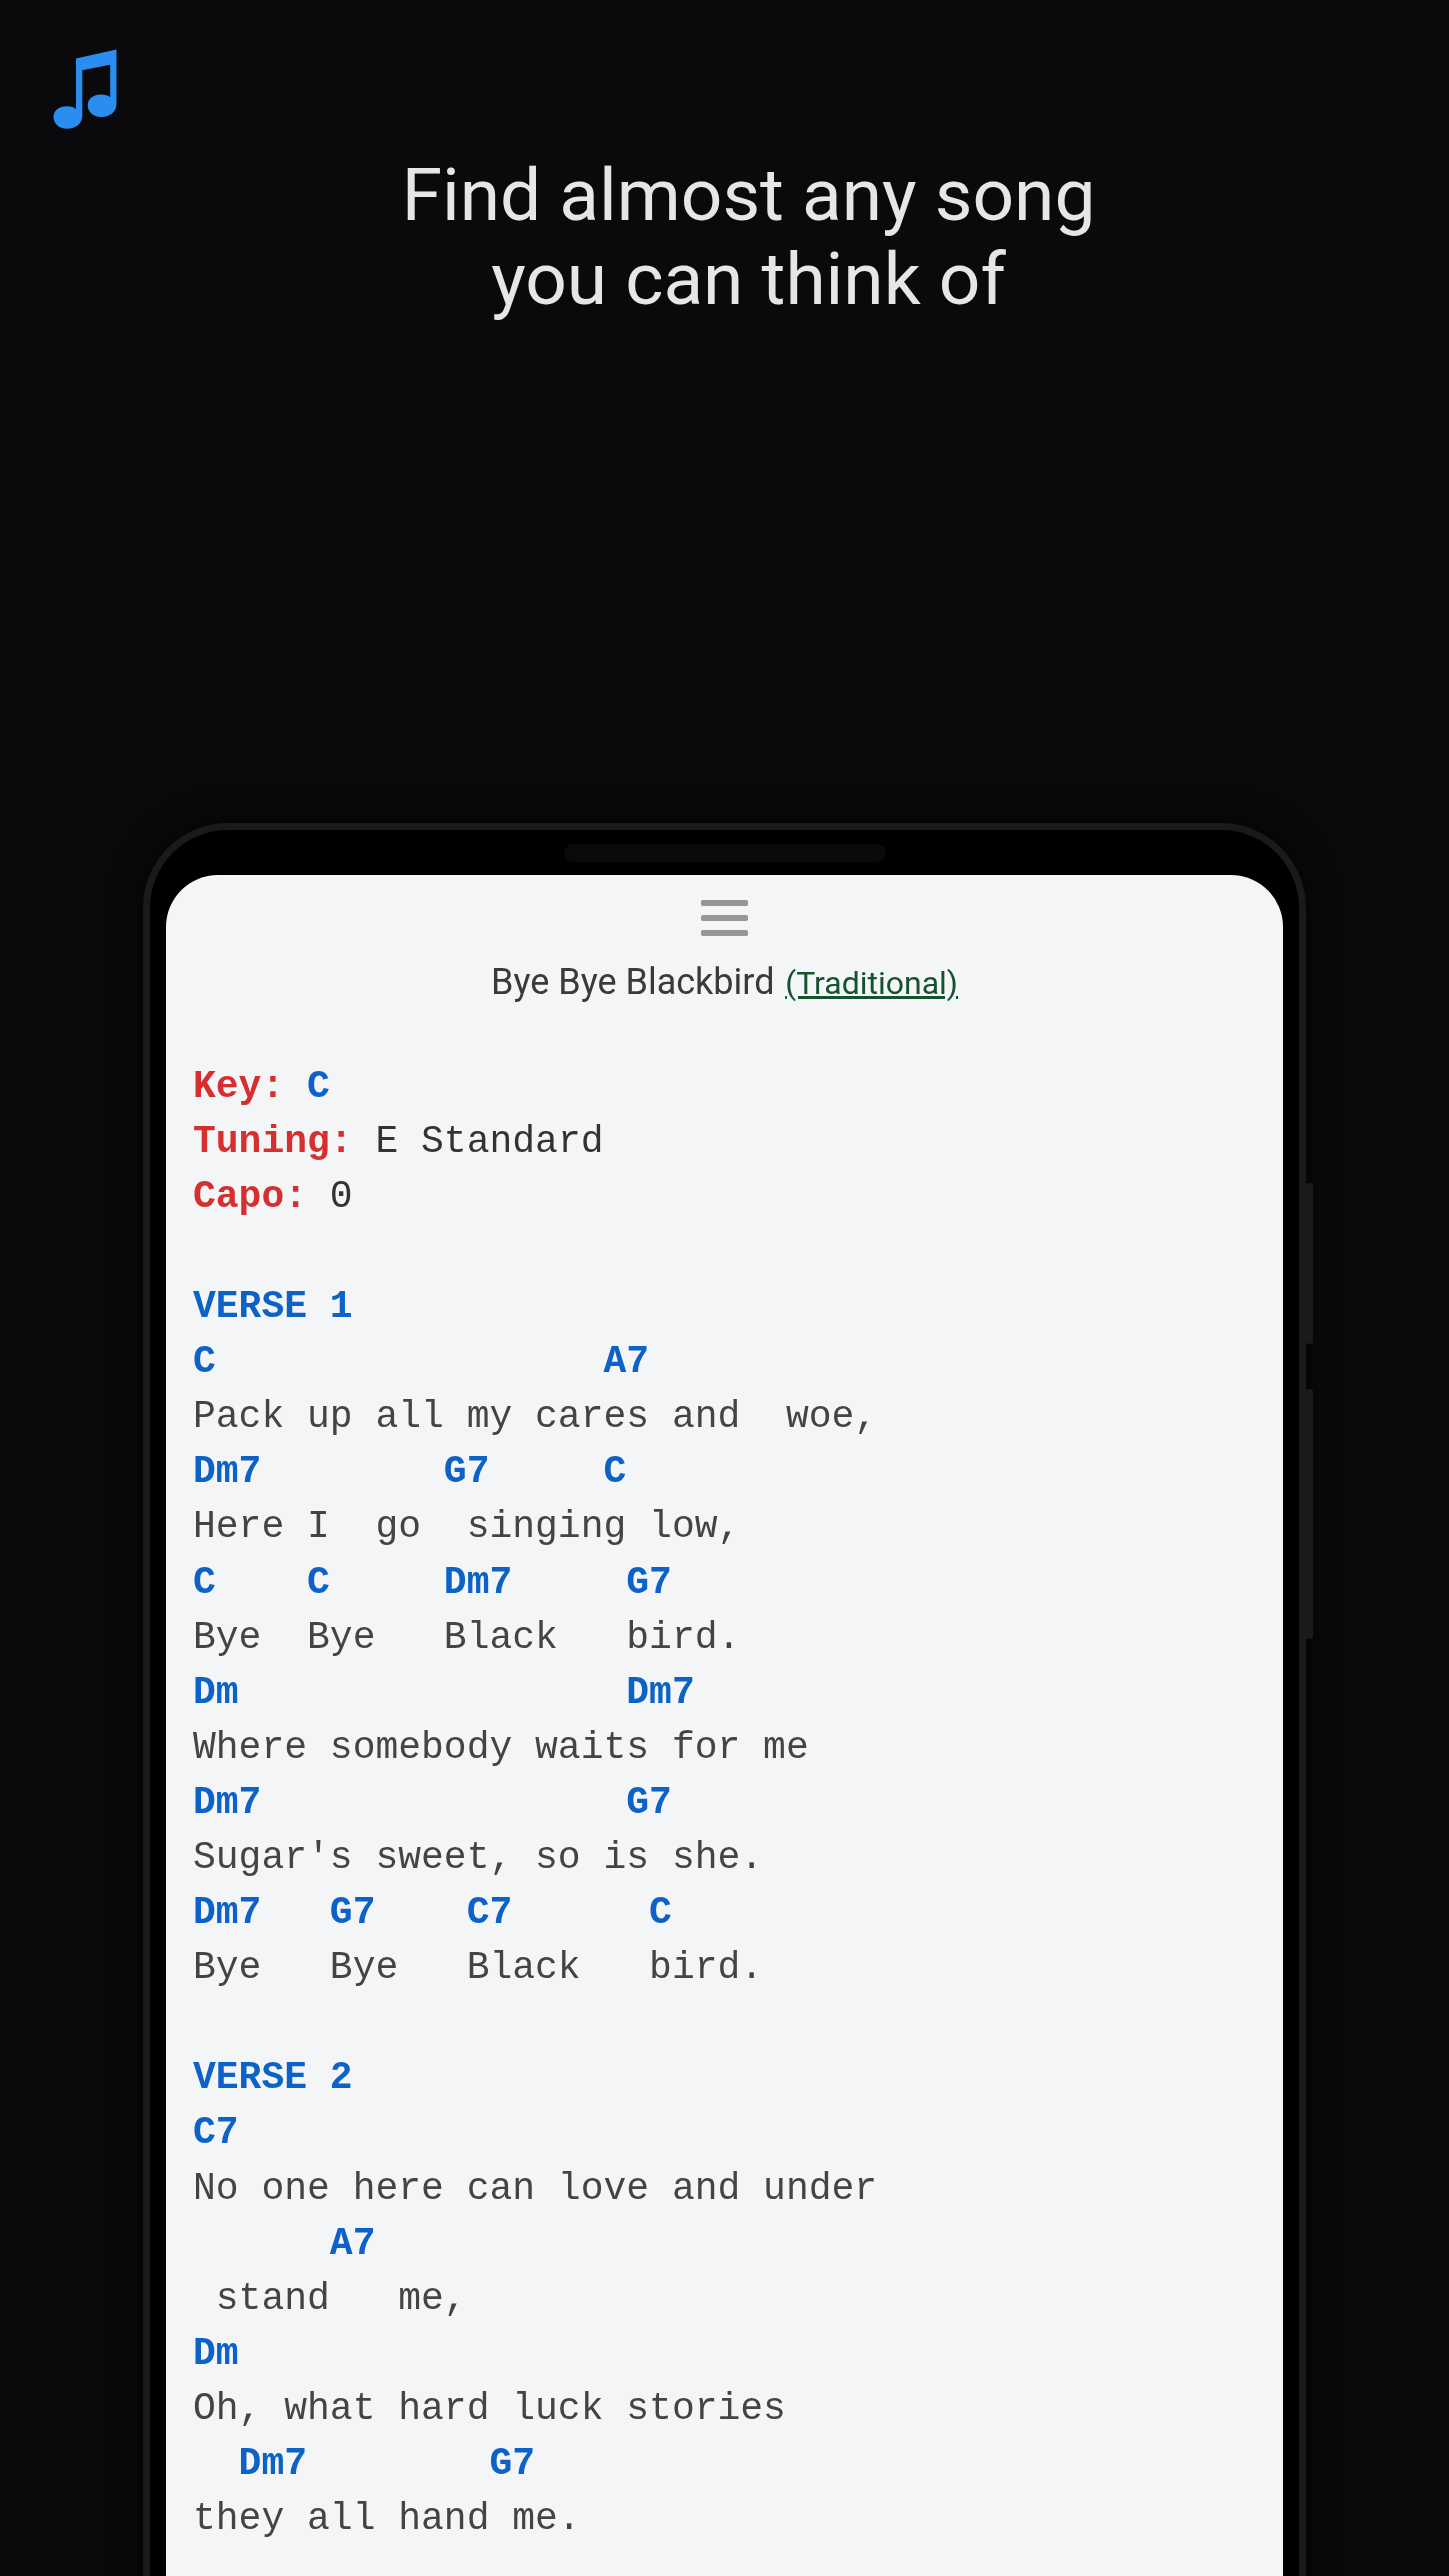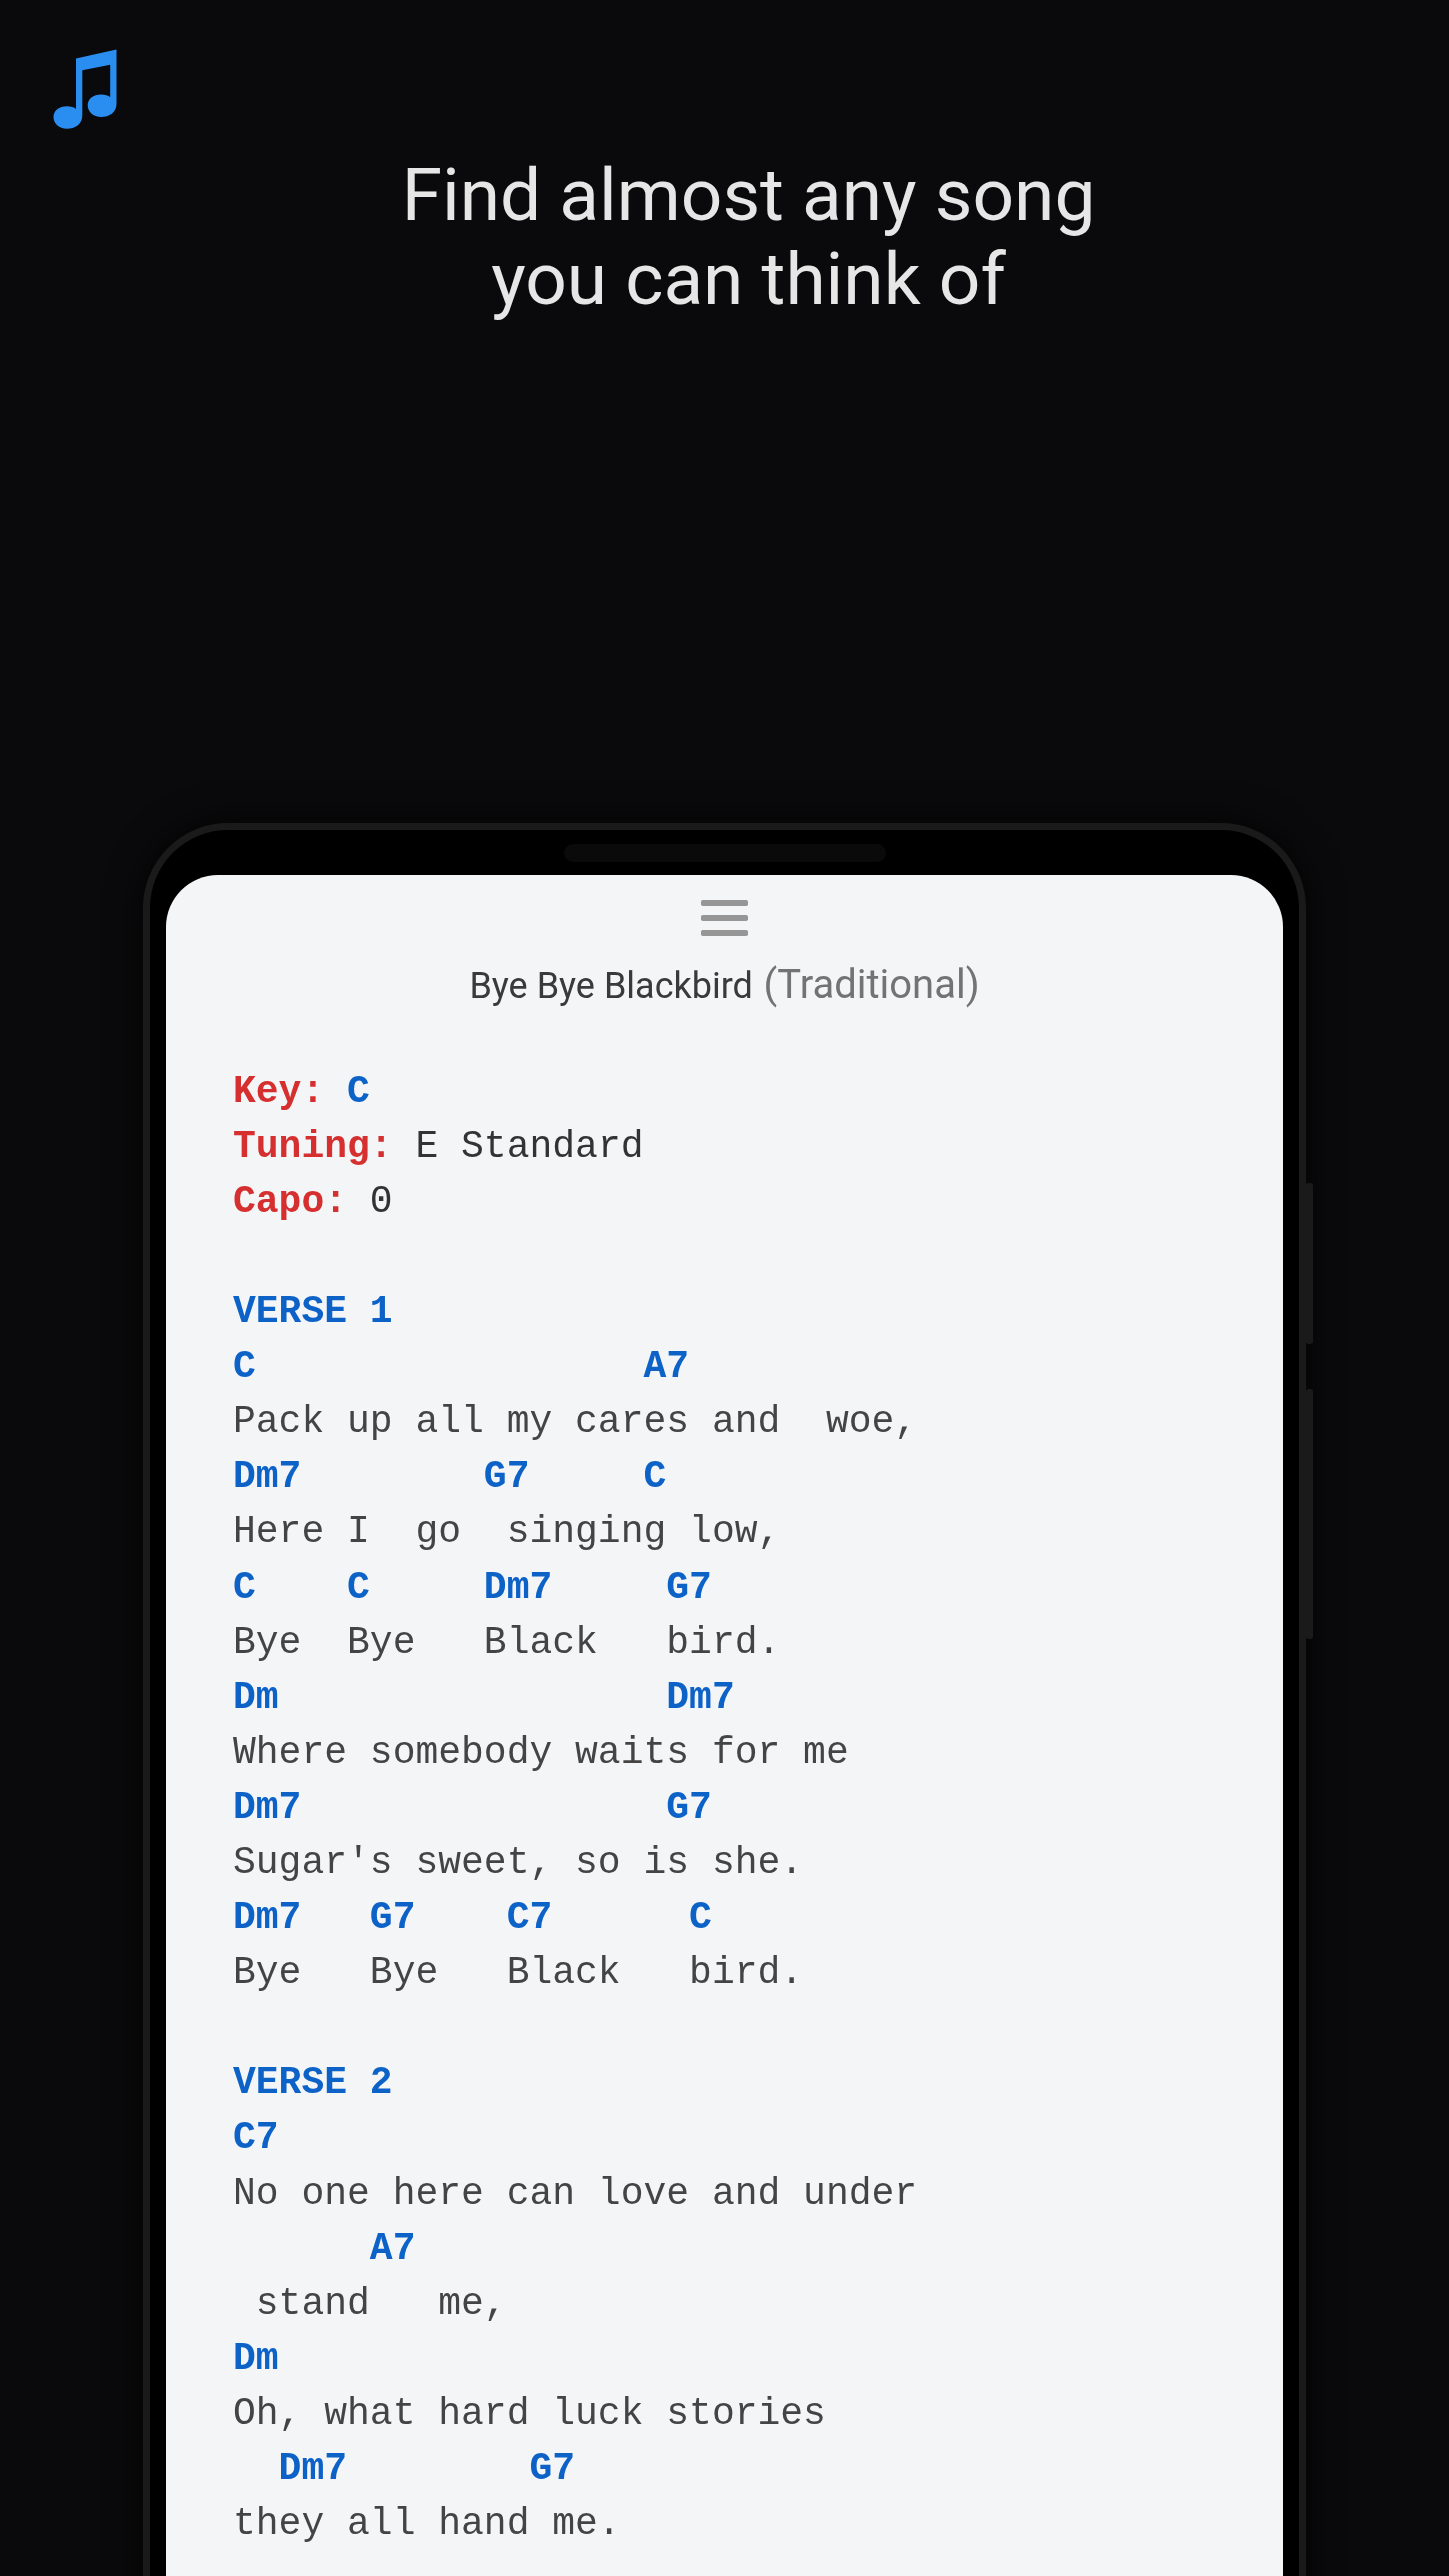--- a/index.html
+++ b/index.html
@@ -108,25 +108,26 @@
       border-radius: 1.8px;
     }
     .song-title-row {
       display: flex;
       align-items: baseline;
       gap: 10.7px;
       font-size: 36px;
       color: #3a3a3a;
     }
     .song-subtitle {
-      font-size: 40px;
-      color: #737373;
+      font-size: 32px;
+      color: #14532d;
+      text-decoration: underline;
     }
     .sheet {
-      padding: 36px 36px 0 67px;
+      padding: 36px 36px 0 27px;
       font-family: "Menlo", "Consolas", "Courier New", monospace;
       font-size: 38px;
       line-height: 1.45;
       color: #333;
       white-space: pre;
     }
     .meta-label { color: #d52f2f; font-weight: 700; }
     .chord { color: #0d62c7; font-weight: 600; }
     .section { color: #0d62c7; font-weight: 700; }
     .lyric { color: #444; }

